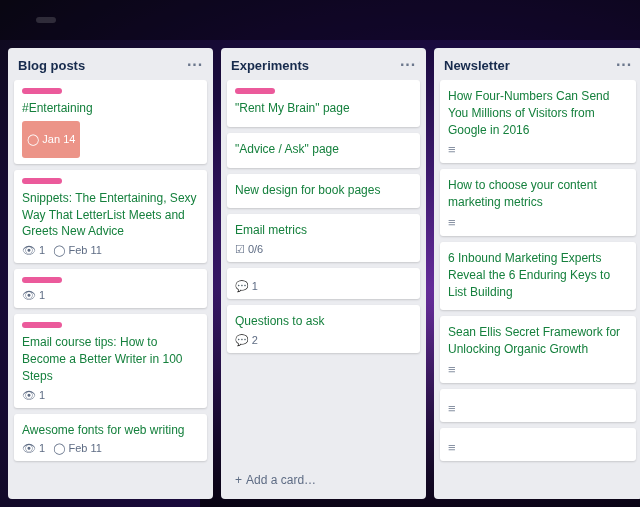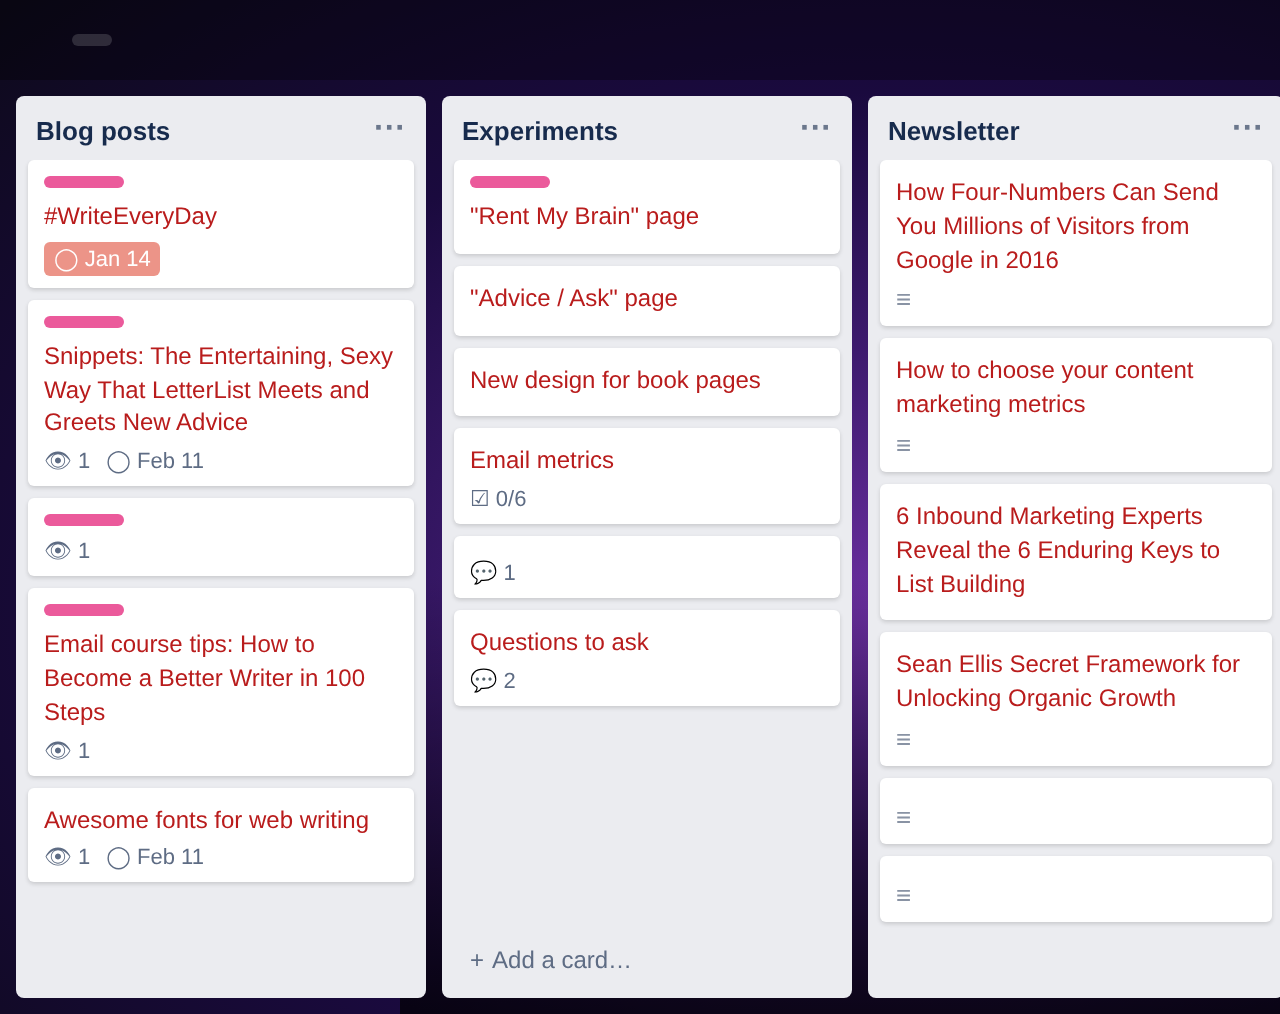--- a/index.html
+++ b/index.html
@@ -114,42 +114,42 @@
     }
     .card-label {
       height: 6px;
       width: 40px;
       border-radius: 3px;
       margin-bottom: 6px;
     }
     .card-label.pink { background: #eb5a9b; }
     .card-title {
       font-size: 12px;
-      color: #b91c1c;
+      color: #15803d;
       line-height: 1.4;
       margin-bottom: 4px;
     }
     .card-meta {
       display: flex;
       align-items: center;
       gap: 8px;
       flex-wrap: wrap;
       margin-top: 4px;
     }
     .card-badge {
       display: flex;
       align-items: center;
       gap: 3px;
       font-size: 11px;
       color: #5e6c84;
     }
     .card-badge.overdue {
       background: #ec9488;
       color: #fff;
-      padding: 2px 5px;
+      padding: 12px 5px;
       border-radius: 3px;
       font-size: 11px;
     }
 
     
     .add-card {
       margin: 0 6px 6px;
       padding: 6px 8px;
       color: #5e6c84;
       font-size: 12px;
@@ -182,21 +182,21 @@
 
 <div class="board" id="board-container">
 <div class="column">
       <div class="column-header">
         <span>Blog posts</span>
         <span class="column-menu">···</span>
       </div>
       <div class="column-body">
         <div class="card">
           <div class="card-label pink"></div>
-          <div class="card-title">#WriteEveryDay</div>
+          <div class="card-title">#Entertaining</div>
           <div class="card-meta">
             <span class="card-badge overdue">◯ Jan 14</span>
           </div>
         </div>
         <div class="card">
           <div class="card-label pink"></div>
           <div class="card-title">Snippets: The Entertaining, Sexy Way That LetterList Meets and Greets New Advice</div>
           <div class="card-meta">
             <span class="card-badge">👁 1</span>
             <span class="card-badge">◯ Feb 11</span>

